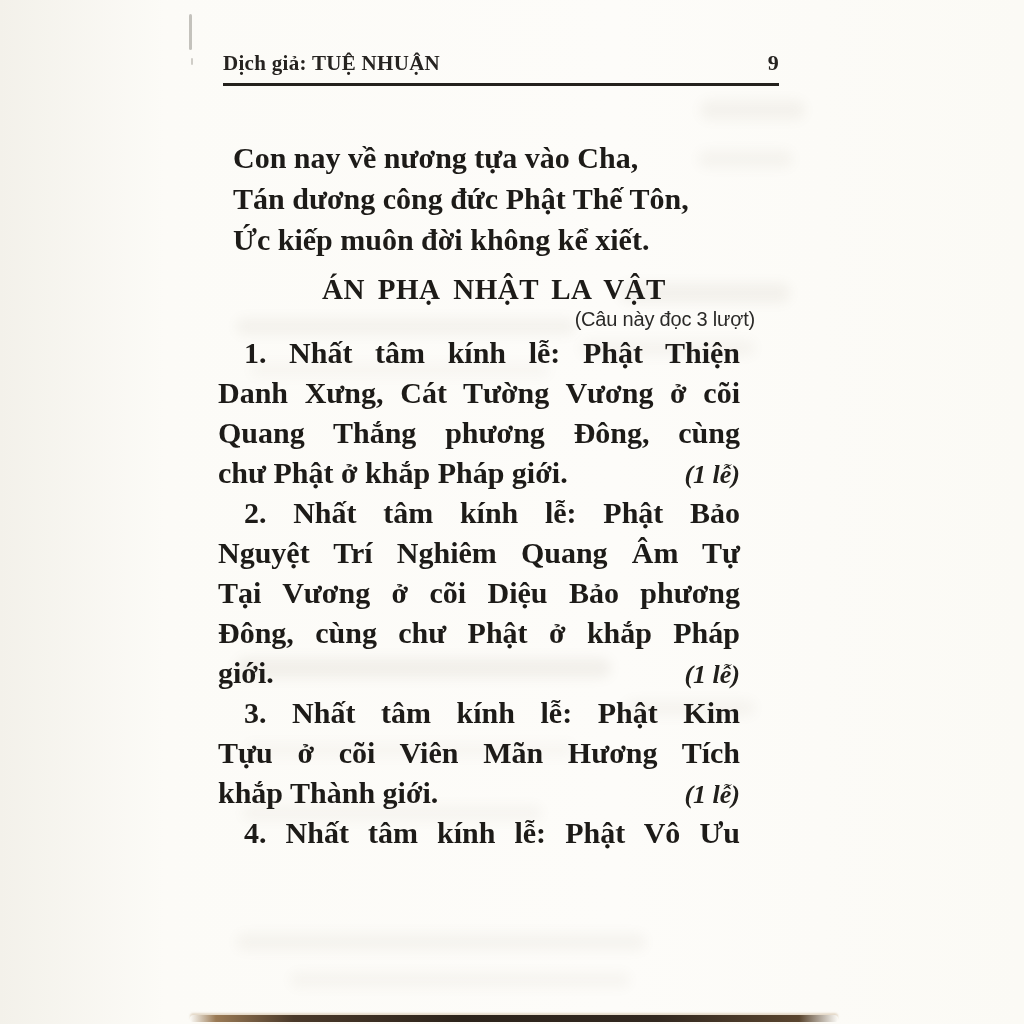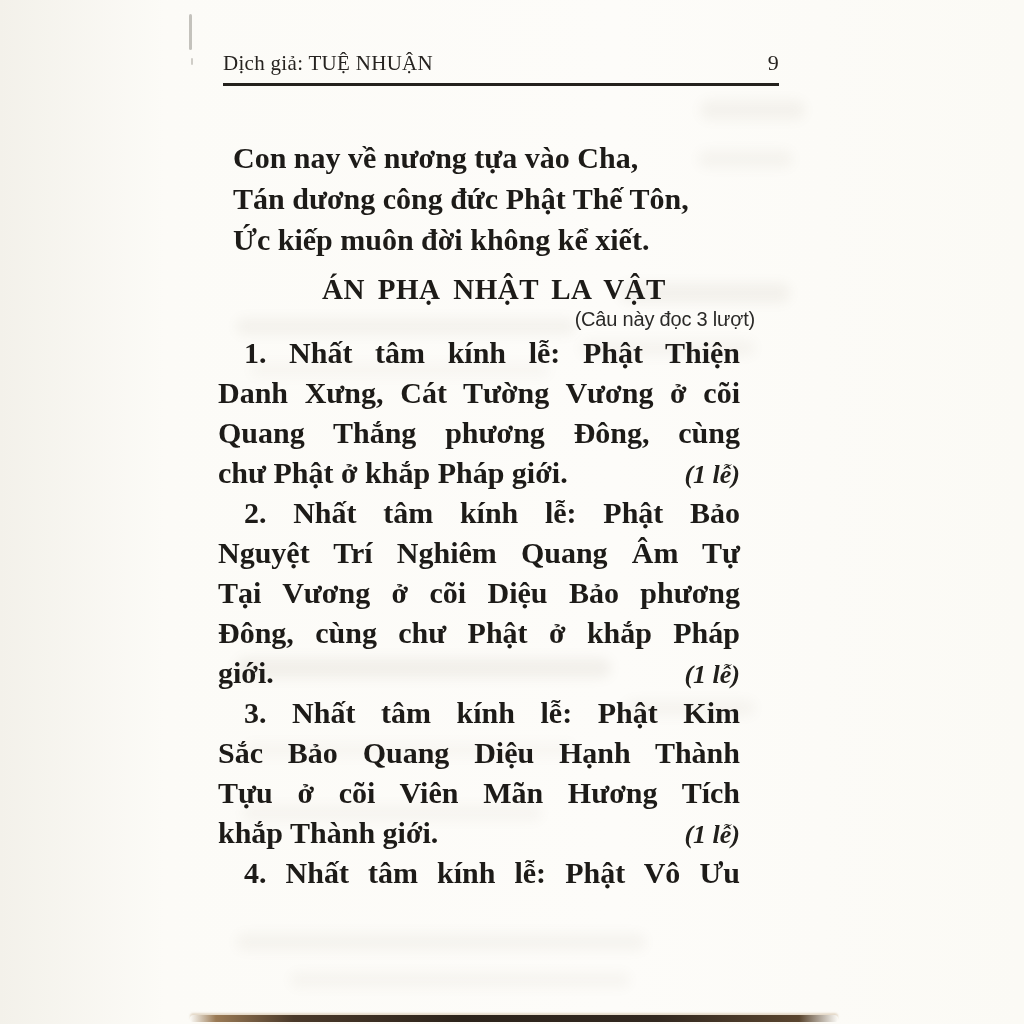--- a/index.html
+++ b/index.html
@@ -35,21 +35,21 @@
   .g9{left:245px;top:742px;width:330px;height:16px;opacity:.04;}
   .g10{left:242px;top:805px;width:300px;height:16px;opacity:.05;}
   .g11{left:236px;top:933px;width:410px;height:18px;opacity:.06;}
   .g12{left:290px;top:972px;width:340px;height:16px;opacity:.05;}
 
   
   .header{
     position:absolute;left:223px;top:50px;width:556px;
     display:flex;justify-content:space-between;align-items:baseline;
     border-bottom:3px solid #24211d;padding-bottom:7px;
-    font-weight:normal;font-size:21px;letter-spacing:.3px;color:#262320;
+    font-weight:bold;font-size:21px;letter-spacing:.3px;color:#262320;
   }
   .header .pagenum{font-size:22px;}
 
   
   .verse{
     position:absolute;left:233px;top:92px;width:522px;
     font-weight:bold;font-size:30px;line-height:41px;color:#1d1b18;margin-top:45px;
   }
 
   
@@ -140,21 +140,20 @@
       <div class="line">Tại Vương ở cõi Diệu Bảo phương</div>
       <div class="line">Đông, cùng chư Phật ở khắp Pháp</div>
       <div class="line last">
         <span>giới.</span>
         <span class="tail">(1 lễ)</span>
       </div>
     </section>
 
     <section class="para">
       <div class="line first">3. Nhất tâm kính lễ: Phật Kim</div>
-      <div class="line">Sắc Bảo Quang Diệu Hạnh Thành</div>
       <div class="line">Tựu ở cõi Viên Mãn Hương Tích</div>
       <div class="line last">
         <span>khắp Thành giới.</span>
         <span class="tail">(1 lễ)</span>
       </div>
     </section>
 
     <section class="para">
       <div class="line first">4. Nhất tâm kính lễ: Phật Vô Ưu</div>
     </section>

